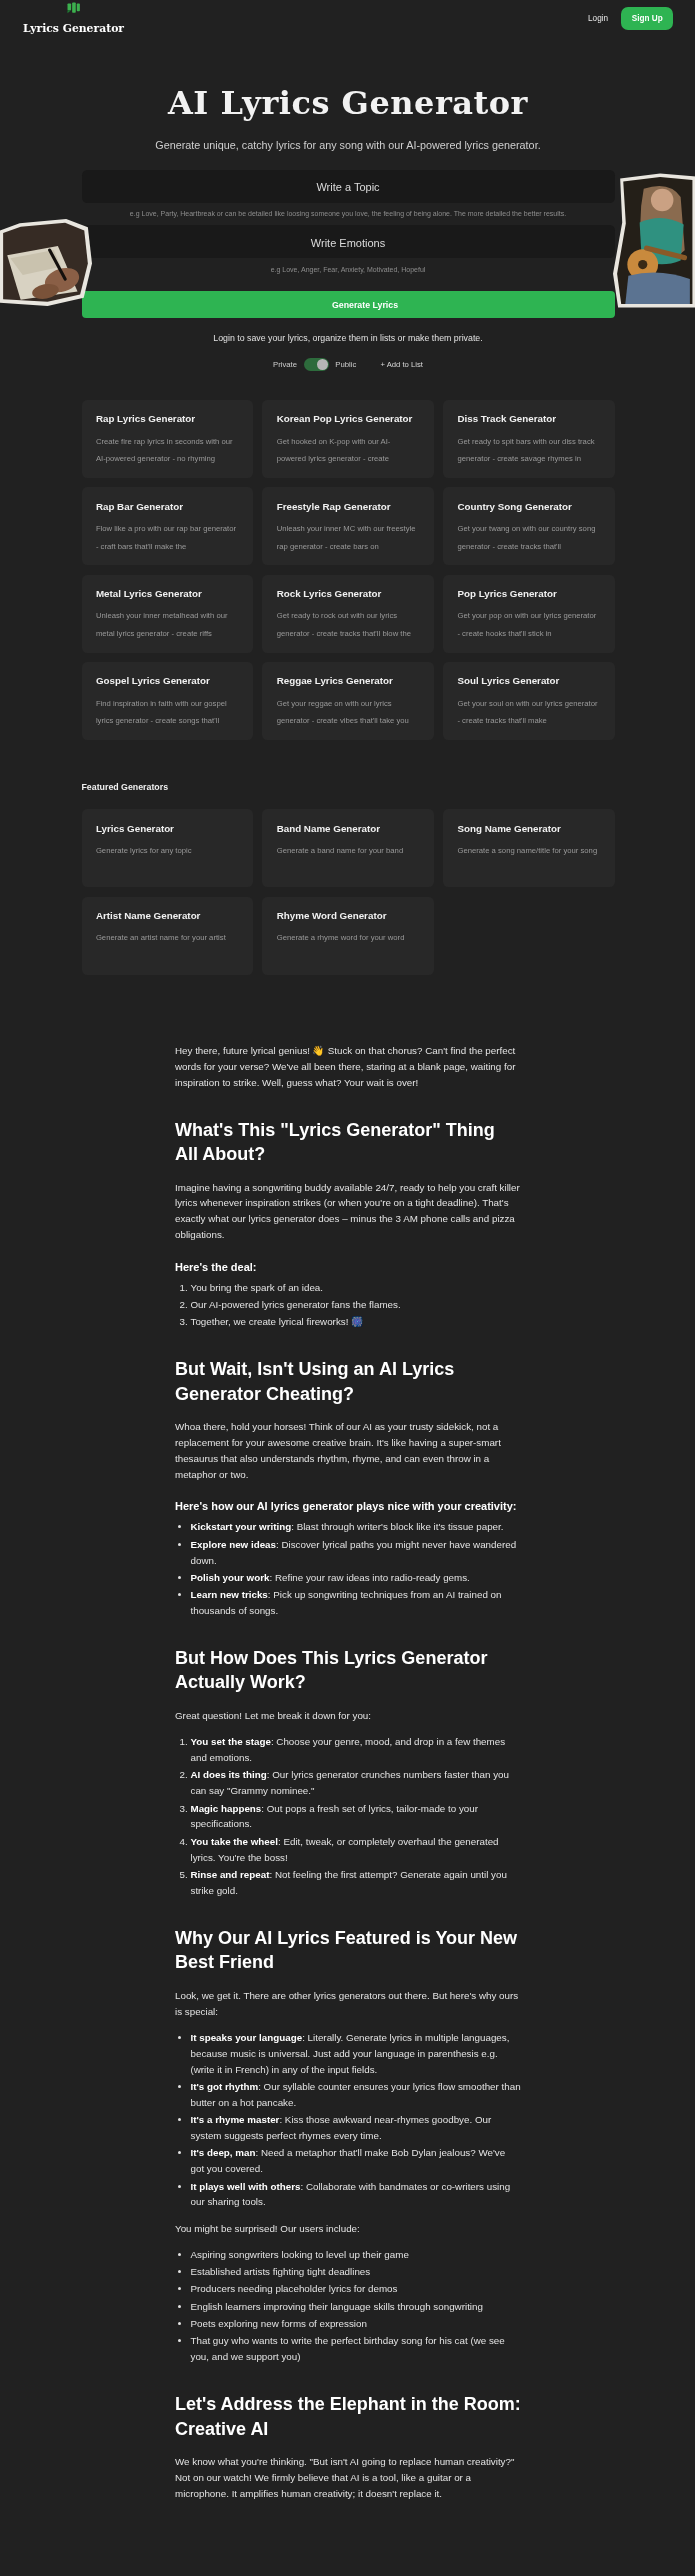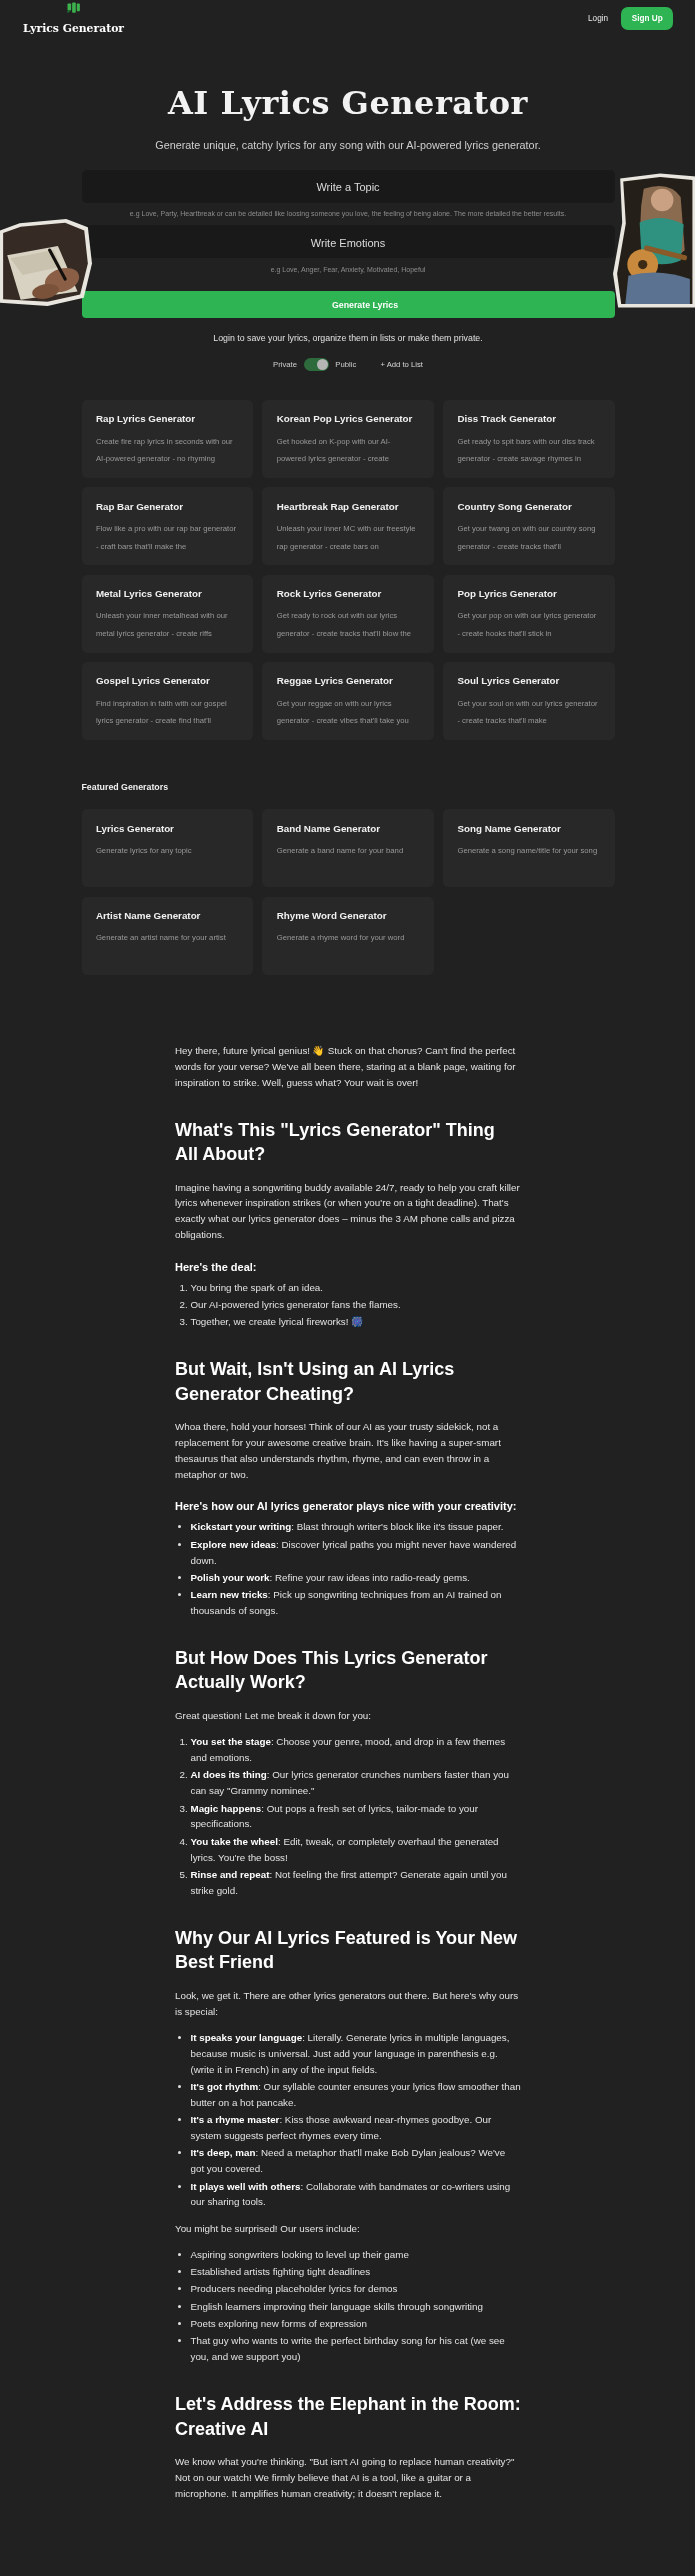--- a/index.html
+++ b/index.html
@@ -137,21 +137,21 @@
           <h3>Diss Track Generator</h3>
           <p>Get ready to spit bars with our diss track generator - create savage rhymes in</p>
         </a>
 
         <a class="gen-card">
           <h3>Rap Bar Generator</h3>
           <p>Flow like a pro with our rap bar generator - craft bars that'll make the</p>
         </a>
 
         <a class="gen-card">
-          <h3>Heartbreak Rap Generator</h3>
+          <h3>Freestyle Rap Generator</h3>
           <p>Unleash your inner MC with our freestyle rap generator - create bars on</p>
         </a>
 
         <a class="gen-card">
           <h3>Country Song Generator</h3>
           <p>Get your twang on with our country song generator - create tracks that'll</p>
         </a>
 
         <a class="gen-card">
           <h3>Metal Lyrics Generator</h3>
@@ -163,21 +163,21 @@
           <p>Get ready to rock out with our lyrics generator - create tracks that'll blow the</p>
         </a>
 
         <a class="gen-card">
           <h3>Pop Lyrics Generator</h3>
           <p>Get your pop on with our lyrics generator - create hooks that'll stick in</p>
         </a>
 
         <a class="gen-card">
           <h3>Gospel Lyrics Generator</h3>
-          <p>Find inspiration in faith with our gospel lyrics generator - create find that'll</p>
+          <p>Find inspiration in faith with our gospel lyrics generator - create songs that'll</p>
         </a>
 
         <a class="gen-card">
           <h3>Reggae Lyrics Generator</h3>
           <p>Get your reggae on with our lyrics generator - create vibes that'll take you</p>
         </a>
 
         <a class="gen-card">
           <h3>Soul Lyrics Generator</h3>
           <p>Get your soul on with our lyrics generator - create tracks that'll make</p>

